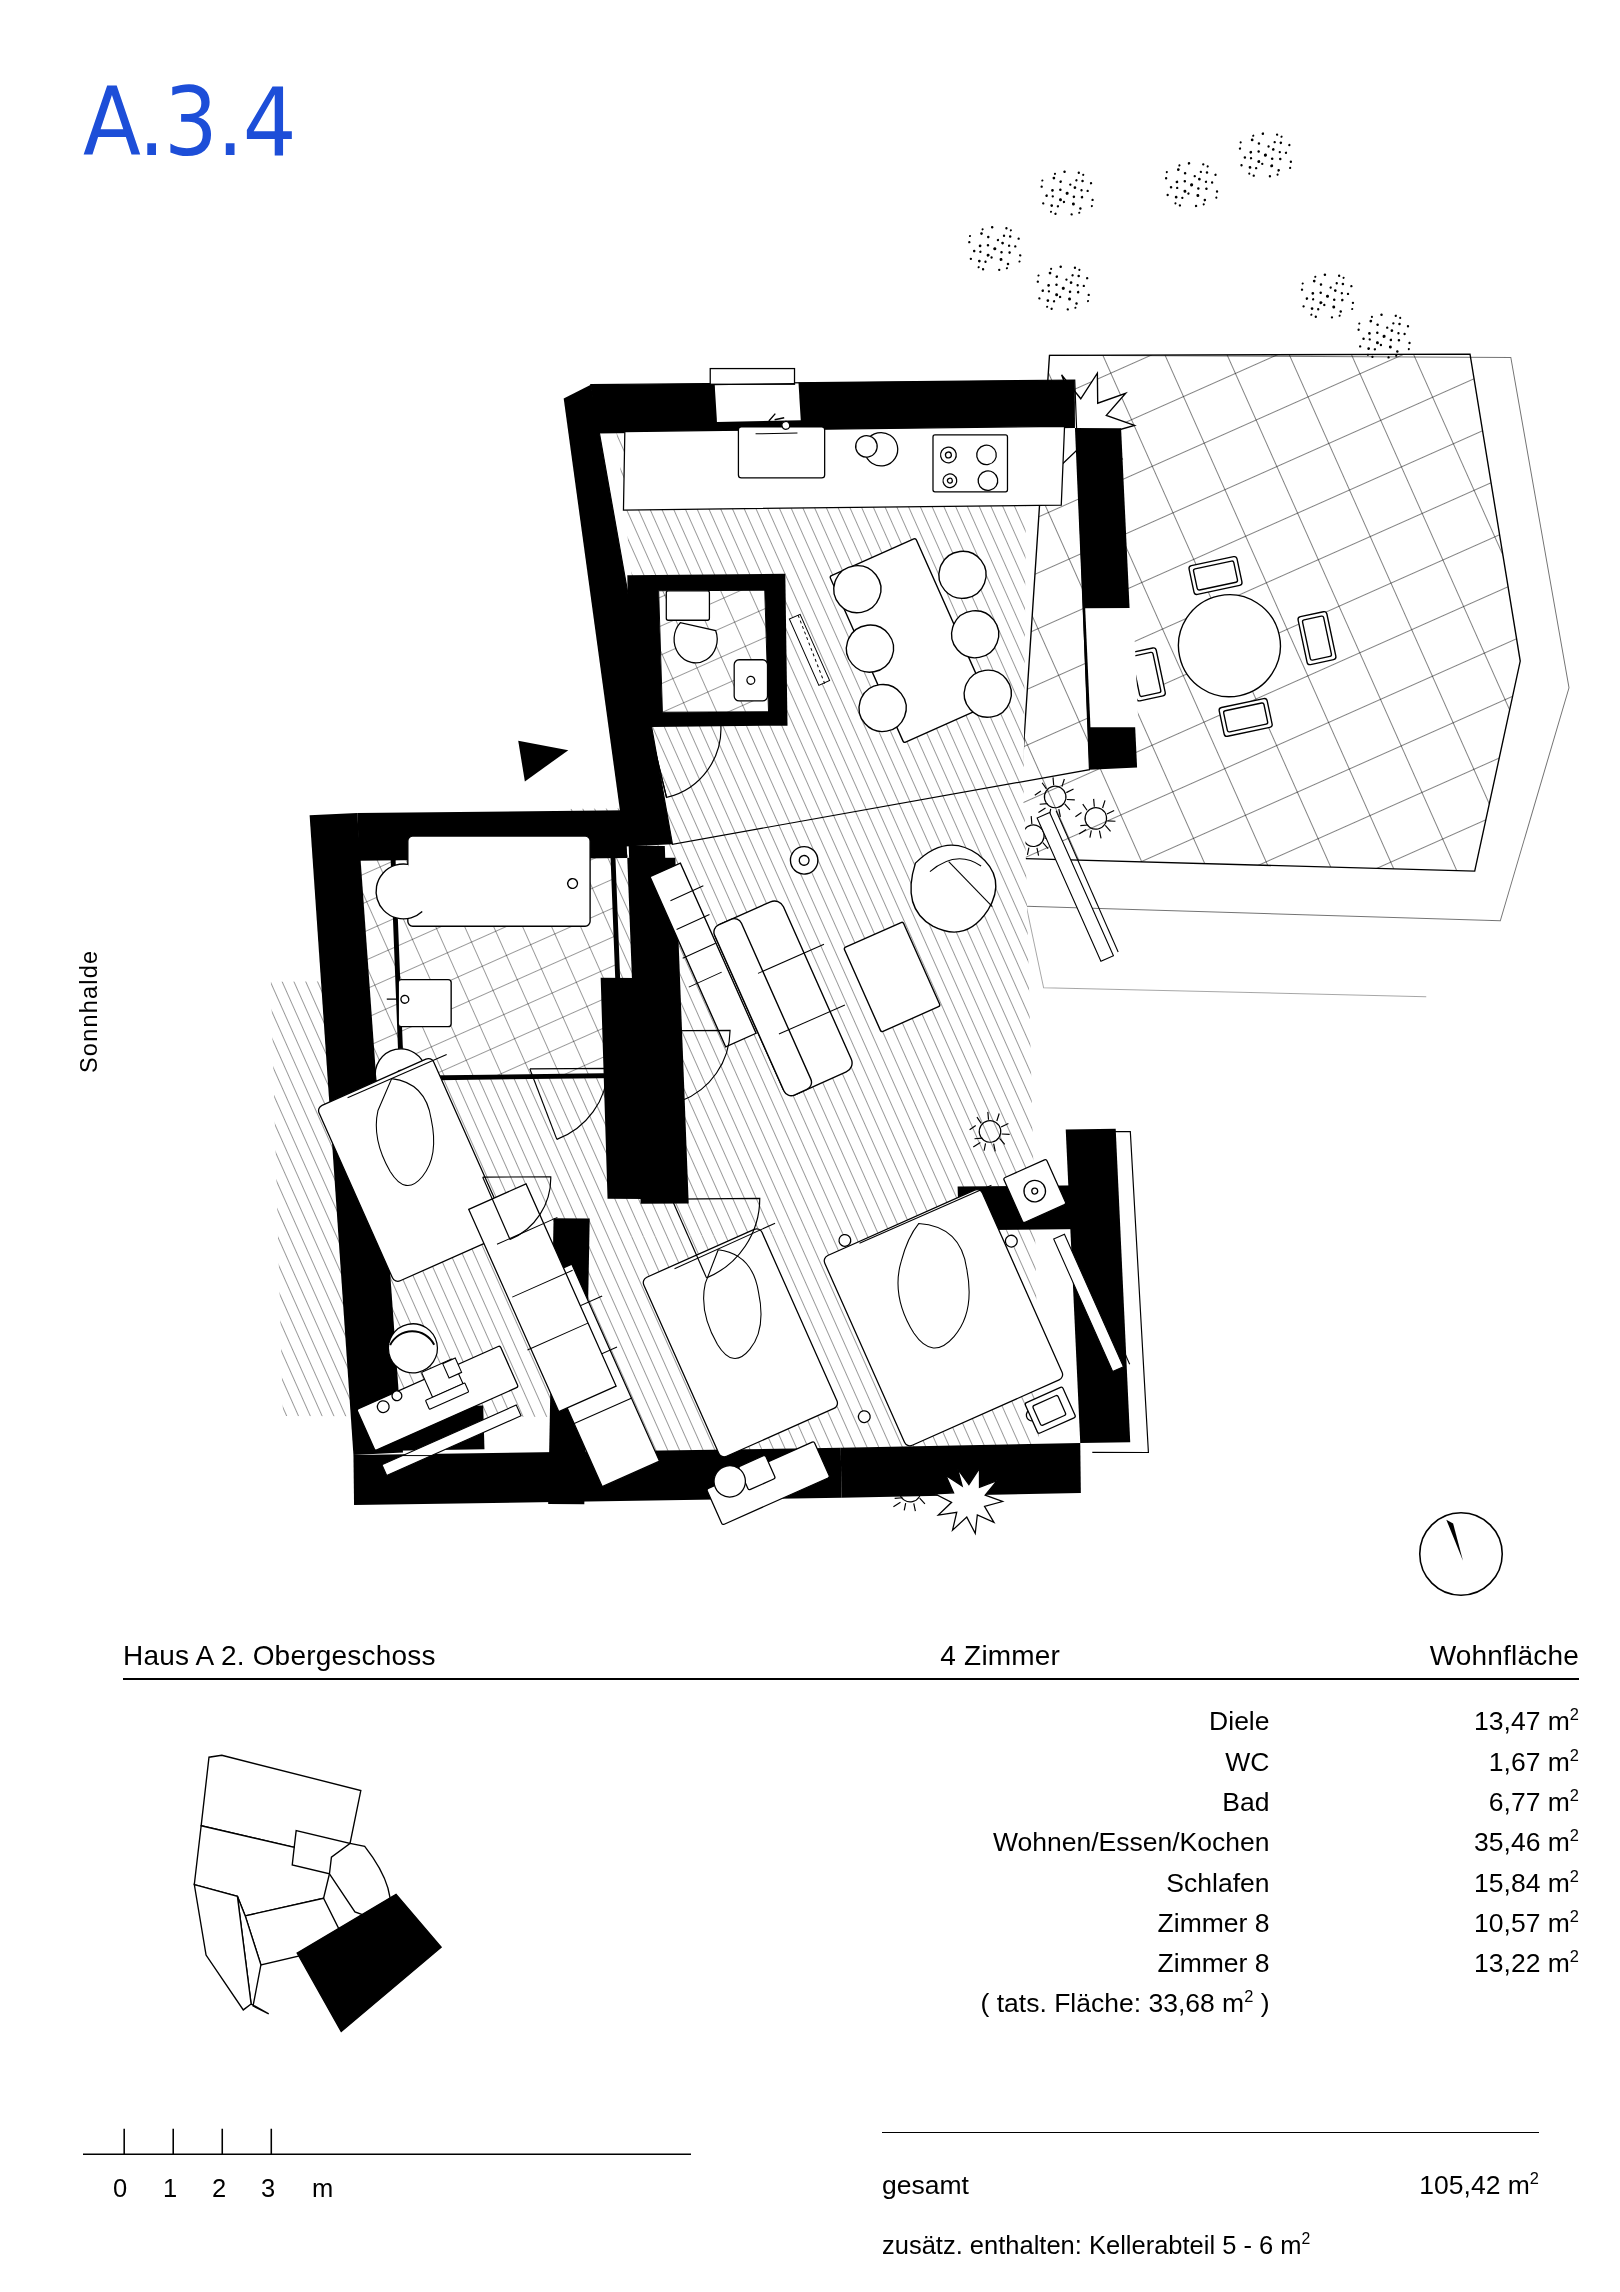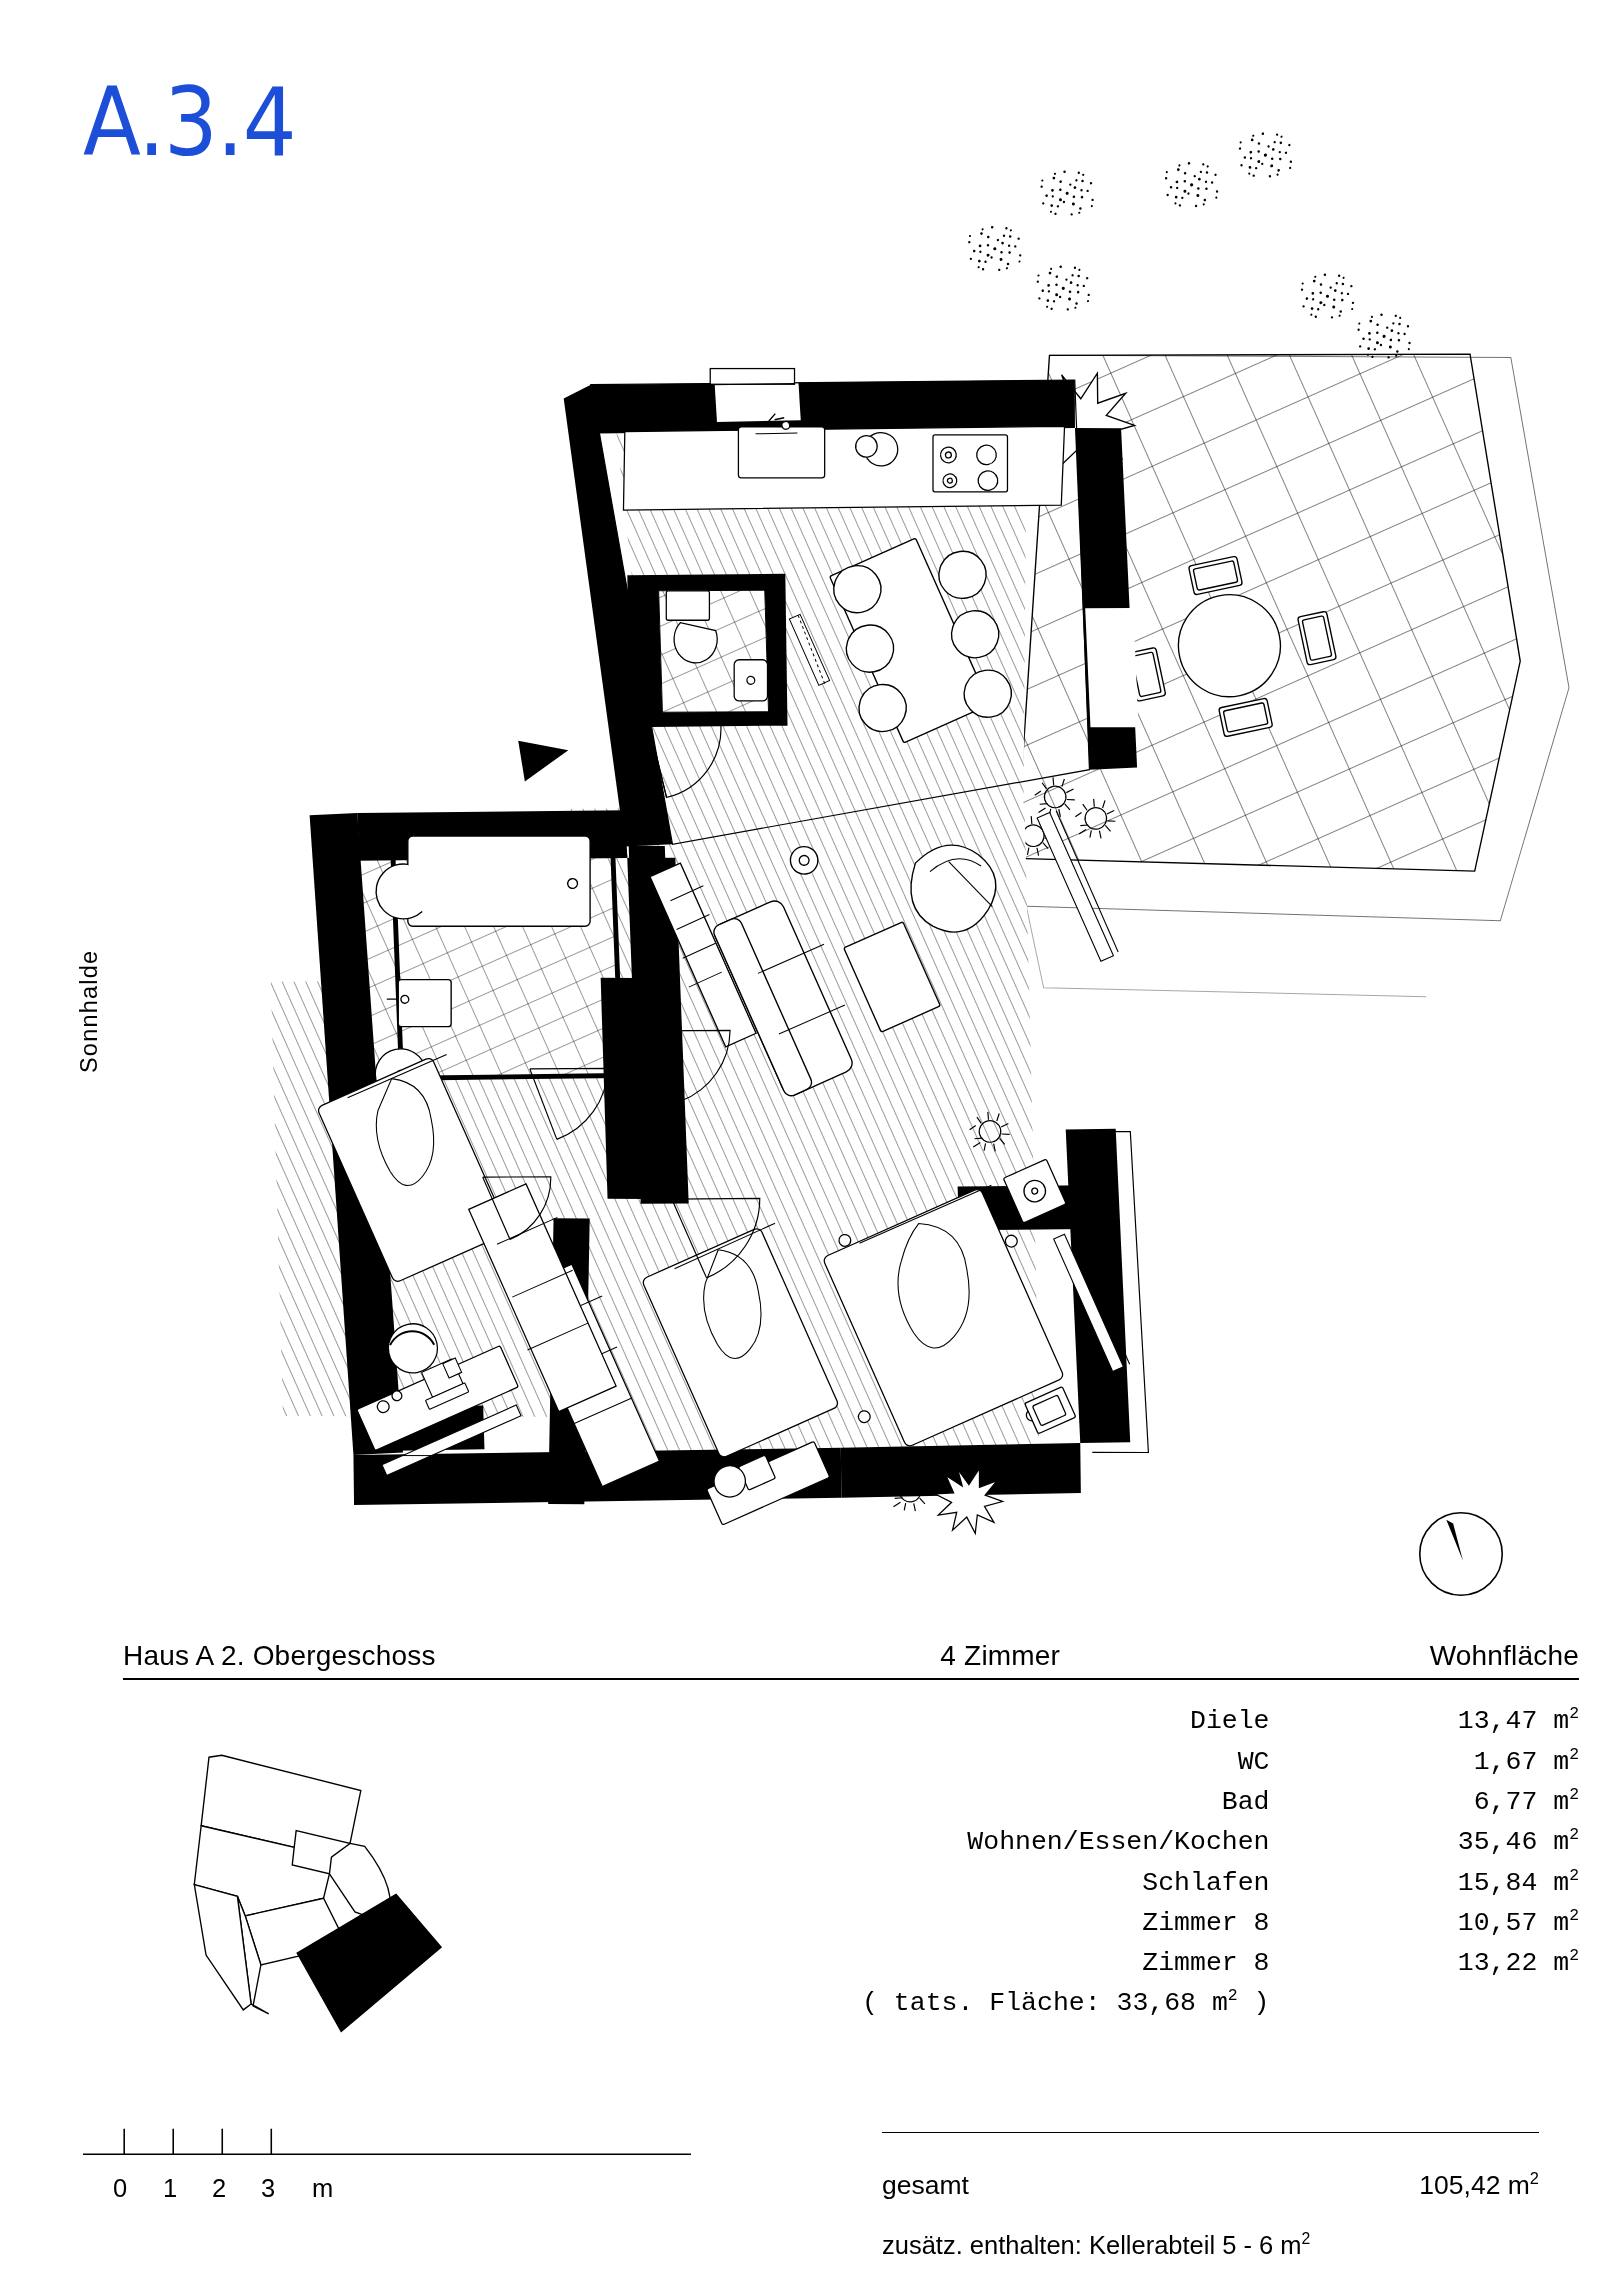--- a/index.html
+++ b/index.html
@@ -32,21 +32,21 @@
 
   
   #legend{position:absolute;left:83px;top:1640px;width:1456px;margin-left:40px;}
   .legend-head{display:flex;align-items:flex-end;font-size:28px;letter-spacing:0.2px;padding-bottom:5.9px;}
   .lh-left{flex:0 0 608px;text-align:left;}
   .lh-mid{flex:1 1 auto;text-align:center;padding-right:25.5px;}
   .lh-right{flex:0 0 284px;text-align:right;}
   .rule{height:2px;background:#000;width:100%;}
   .rule-thin{height:1px;background:#000;width:100%;}
 
-  .legend-rows{margin-top:21.6px;font-family:Liberation Mono, monospace;}
+  .legend-rows{margin-top:21.6px;}
   .lrow{display:flex;align-items:baseline;font-size:26.5px;line-height:1.52;}
   .lrow .lbl{flex:1 1 auto;text-align:right;padding-right:25.5px;}
   .lrow .val{flex:0 0 284px;text-align:right;}
   .lrow.note .lbl{text-align:right;}
   sup{font-size:.62em;vertical-align:super;}
 
   
   #totals{position:absolute;left:882px;top:2132px;width:657px;}
   .trow{display:flex;align-items:baseline;font-size:26.5px;margin-top:36px;}
   .trow .lbl{flex:1 1 auto;text-align:left;}

